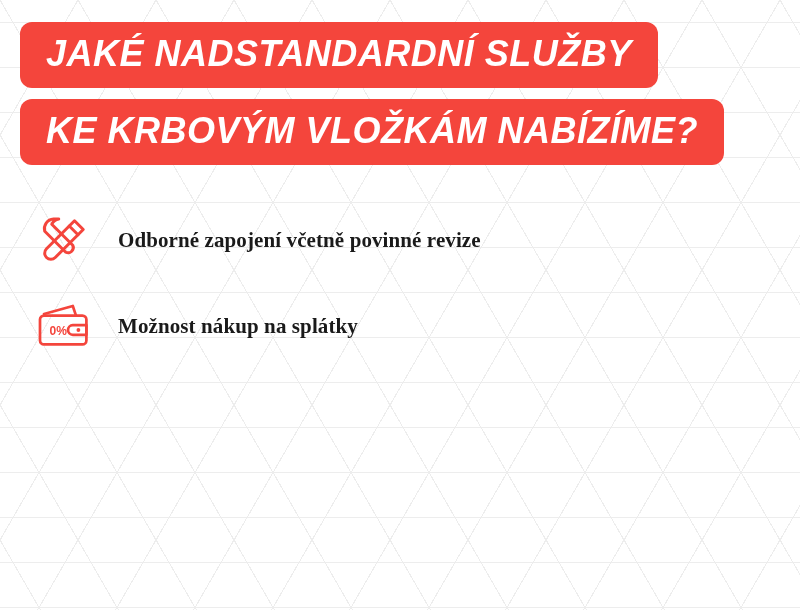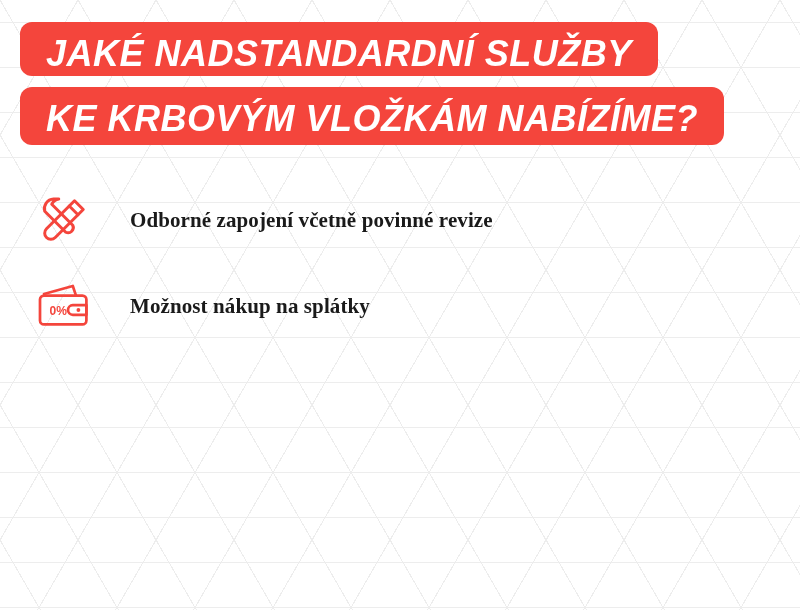--- a/index.html
+++ b/index.html
@@ -49,27 +49,27 @@
     color: #ffffff;
     font-weight: bold;
     font-style: italic;
     letter-spacing: 0.5px;
     border-radius: 12px;
     box-sizing: border-box;
   }
   .banner-1 {
     font-size: 36px;
     line-height: 36px;
-    padding: 14px 26px 4px 26px;
+    padding: 14px 26px 16px 26px;
     margin-bottom: 11px;
   }
   .banner-2 {
     font-size: 36px;
     line-height: 36px;
-    padding: 14px 26px 8px 26px;
+    padding: 14px 26px 16px 26px;
   }
 
   
   .features {
     margin-top: 32px;
     padding-left: 28px;
   }
   .feature-row {
     display: flex;
     align-items: center;
@@ -81,21 +81,21 @@
     height: 64px;
     display: flex;
     align-items: center;
     justify-content: center;
   }
   .feature-text {
     font-family: "Liberation Serif", serif;
     font-weight: bold;
     font-size: 21px;
     color: #1a1a1a;
-    margin-left: 30px;
+    margin-left: 18px;
     letter-spacing: 0.1px;
   }
 </style>
 </head>
 <body>
 
 <div class="bg-pattern"></div>
 
 <div class="content">
 

